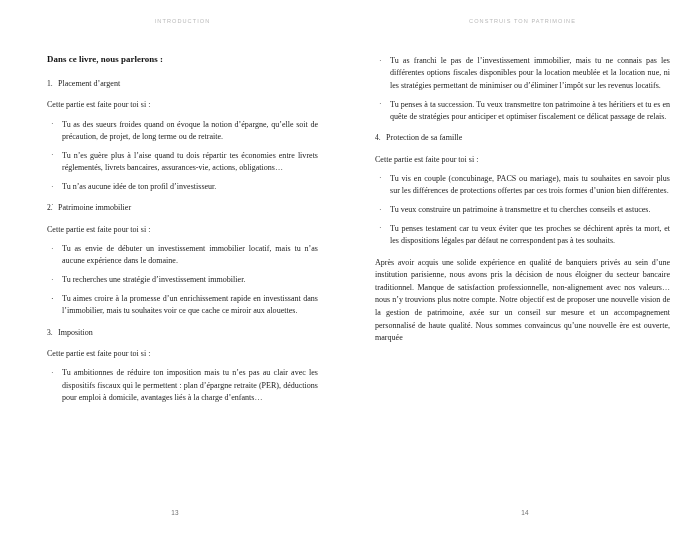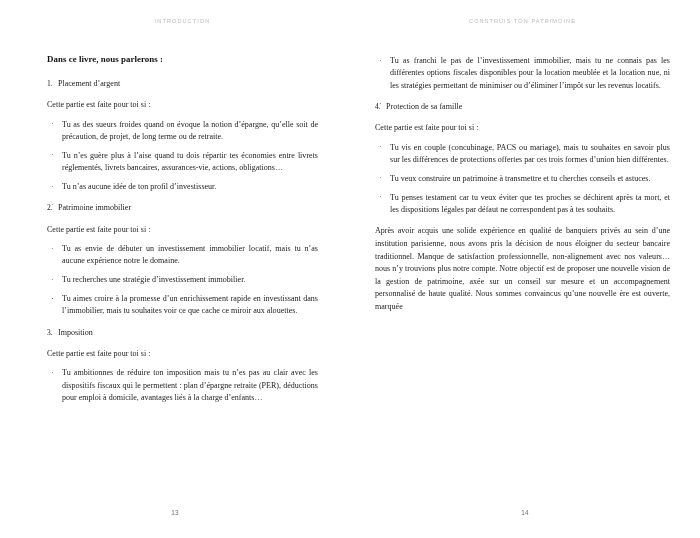--- a/index.html
+++ b/index.html
@@ -160,21 +160,21 @@
           <li><span class="dot">·</span></li>
         </ul>
       </div>
 
       <div class="group">
         <div class="numbered">
           <span class="num">2.</span><span>Patrimoine immobilier</span>
         </div>
         <div class="lead-in">Cette partie est faite pour toi si :</div>
         <ul class="bullets">
-          <li><span class="dot">·</span><span>Tu as envie de débuter un investissement immobilier locatif, mais tu n’as aucune expérience notre le domaine.</span></li>
+          <li><span class="dot">·</span><span>Tu as envie de débuter un investissement immobilier locatif, mais tu n’as aucune expérience dans le domaine.</span></li>
           <li><span class="dot">·</span><span>Tu recherches une stratégie d’investissement immobilier.</span></li>
           <li><span class="dot">·</span></li>
           <li><span class="dot">·</span><span>Tu aimes croire à la promesse d’un enrichissement rapide en investissant dans l’immobilier, mais tu souhaites voir ce que cache ce miroir aux alouettes.</span></li>
         </ul>
       </div>
 
       <div class="group">
         <div class="numbered">
           <span class="num">3.</span><span>Imposition</span>
         </div>
@@ -190,21 +190,21 @@
   </div>
 
   <div class="page page-right">
 
     <div class="running-head">CONSTRUIS TON PATRIMOINE</div>
 
     <div class="content">
 
       <ul class="bullets">
         <li><span class="dot">·</span><span>Tu as franchi le pas de l’investissement immobilier, mais tu ne connais pas les différentes options fiscales disponibles pour la location meublée et la location nue, ni les stratégies permettant de minimiser ou d’éliminer l’impôt sur les revenus locatifs.</span></li>
-        <li><span class="dot">·</span></li>
+        <li><span class="dot">·</span><span>Tu penses à ta succession. Tu veux transmettre ton patrimoine à tes héritiers et tu es en quête de stratégies pour anticiper et optimiser fiscalement ce délicat passage de relais.</span></li>
       </ul>
 
       <div class="group">
         <div class="numbered">
           <span class="num">4.</span><span>Protection de sa famille</span>
         </div>
         <div class="lead-in">Cette partie est faite pour toi si :</div>
         <ul class="bullets">
           <li><span class="dot">·</span><span>Tu vis en couple (concubinage, PACS ou mariage), mais tu souhaites en savoir plus sur les différences de protections offertes par ces trois formes d’union bien différentes.</span></li>
           <li><span class="dot">·</span><span>Tu veux construire un patrimoine à transmettre et tu cherches conseils et astuces.</span></li>

